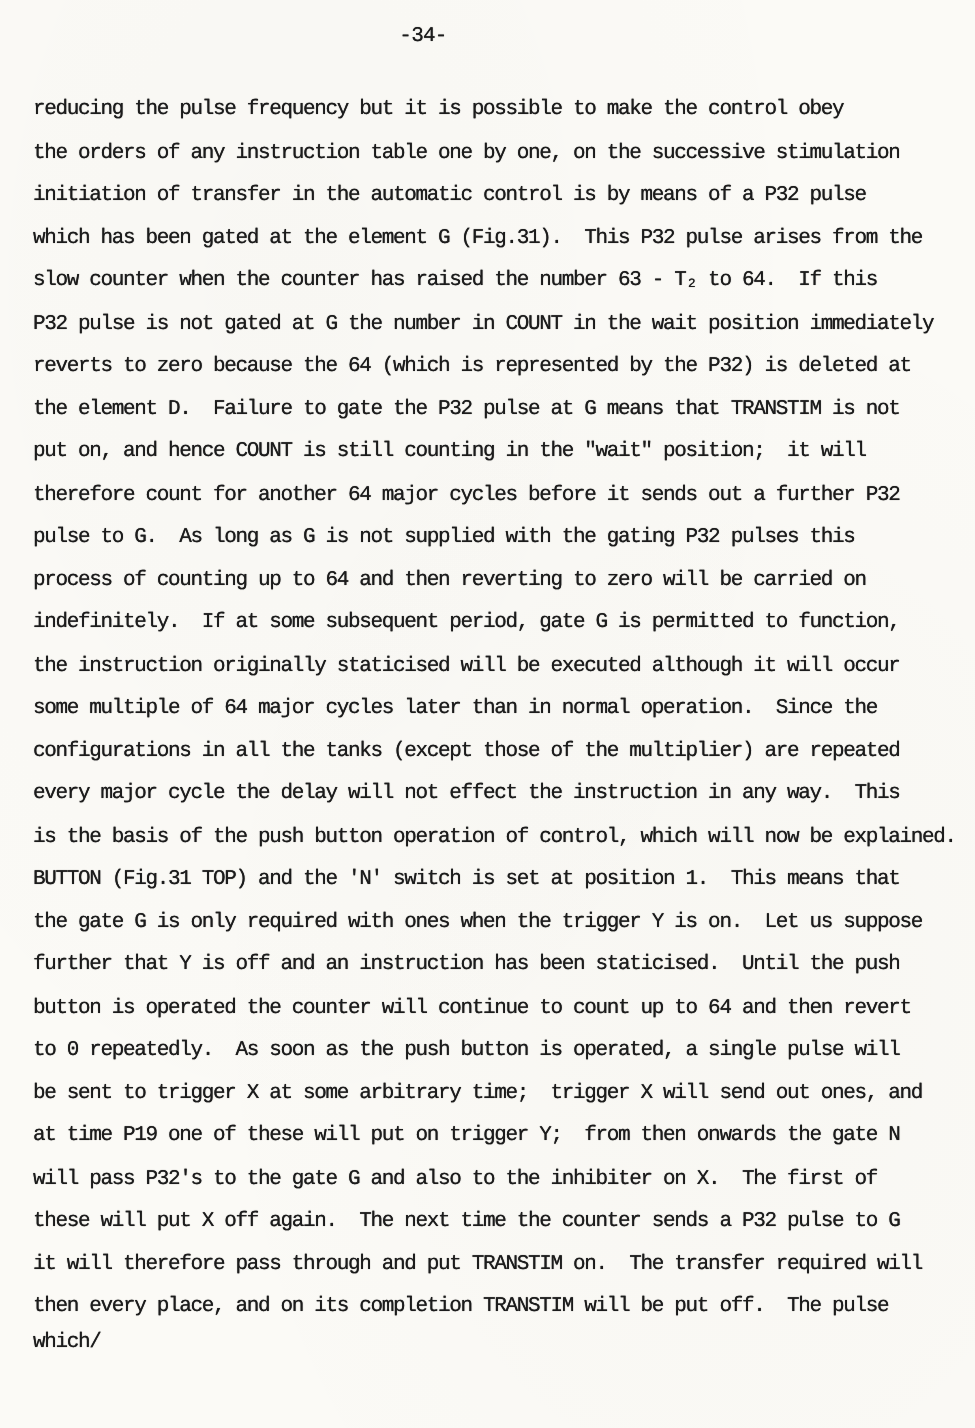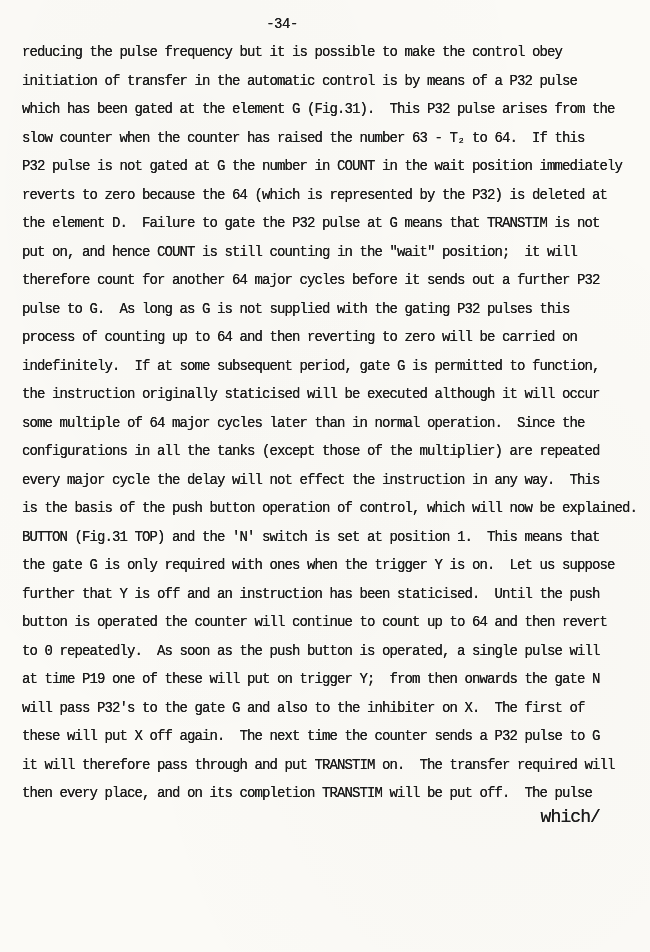--- a/index.html
+++ b/index.html
@@ -30,47 +30,48 @@
   .page-number {
     position: relative;
     left: -54px;
     text-align: center;
     font-size: 14px;
     letter-spacing: -0.5px;
     line-height: 28px;
     text-shadow: 0 0 0.5px currentColor;
   }
   .body-lines {
-    margin-top: 0;
+    margin-top: 21px;
   }
   .line {
     white-space: pre;
     font-size: 14px;
     letter-spacing: -0.9px;
     line-height: 28.5px;
     height: 28.5px;
     text-shadow: 0 0 0.5px currentColor;
   }
   .catchword {
     margin-top: -5px;
     padding-right: 50px;
-    text-align: right;
-    font-size: 18px;
+    text-align: left;
+    font-size: 14px;
     letter-spacing: -0.9px;
     line-height: 28px;
     text-shadow: 0 0 0.5px currentColor;
   }
 </style>
 </head>
 <body style="background: rgb(251, 250, 246); color: rgb(28, 28, 28);">
 
 <div class="page">
   <div class="page-number">-34-</div>
   <div class="body-lines">
       <div class="line">reducing the pulse frequency but it is possible to make the control obey</div>
+      <div class="line">the orders of any instruction table one by one, on the successive stimulation</div>
       <div class="line">initiation of transfer in the automatic control is by means of a P32 pulse</div>
       <div class="line">which has been gated at the element G (Fig.31).  This P32 pulse arises from the</div>
       <div class="line">slow counter when the counter has raised the number 63 - T₂ to 64.  If this</div>
       <div class="line">P32 pulse is not gated at G the number in COUNT in the wait position immediately</div>
       <div class="line">reverts to zero because the 64 (which is represented by the P32) is deleted at</div>
       <div class="line">the element D.  Failure to gate the P32 pulse at G means that TRANSTIM is not</div>
       <div class="line">put on, and hence COUNT is still counting in the "wait" position;  it will</div>
       <div class="line">therefore count for another 64 major cycles before it sends out a further P32</div>
       <div class="line">pulse to G.  As long as G is not supplied with the gating P32 pulses this</div>
       <div class="line">process of counting up to 64 and then reverting to zero will be carried on</div>
@@ -78,20 +79,21 @@
       <div class="line">the instruction originally staticised will be executed although it will occur</div>
       <div class="line">some multiple of 64 major cycles later than in normal operation.  Since the</div>
       <div class="line">configurations in all the tanks (except those of the multiplier) are repeated</div>
       <div class="line">every major cycle the delay will not effect the instruction in any way.  This</div>
       <div class="line">is the basis of the push button operation of control, which will now be explained.</div>
       <div class="line">BUTTON (Fig.31 TOP) and the 'N' switch is set at position 1.  This means that</div>
       <div class="line">the gate G is only required with ones when the trigger Y is on.  Let us suppose</div>
       <div class="line">further that Y is off and an instruction has been staticised.  Until the push</div>
       <div class="line">button is operated the counter will continue to count up to 64 and then revert</div>
       <div class="line">to 0 repeatedly.  As soon as the push button is operated, a single pulse will</div>
+      <div class="line">be sent to trigger X at some arbitrary time;  trigger X will send out ones, and</div>
       <div class="line">at time P19 one of these will put on trigger Y;  from then onwards the gate N</div>
       <div class="line">will pass P32's to the gate G and also to the inhibiter on X.  The first of</div>
       <div class="line">these will put X off again.  The next time the counter sends a P32 pulse to G</div>
       <div class="line">it will therefore pass through and put TRANSTIM on.  The transfer required will</div>
       <div class="line">then every place, and on its completion TRANSTIM will be put off.  The pulse</div>
     </div>
   <div class="catchword">which/</div>
 </div>
 
 </body></html>

